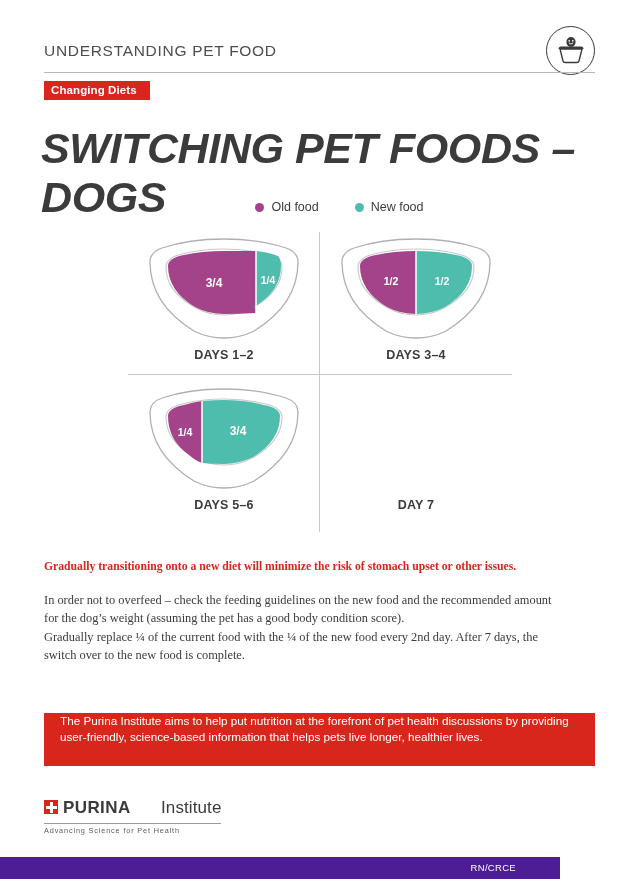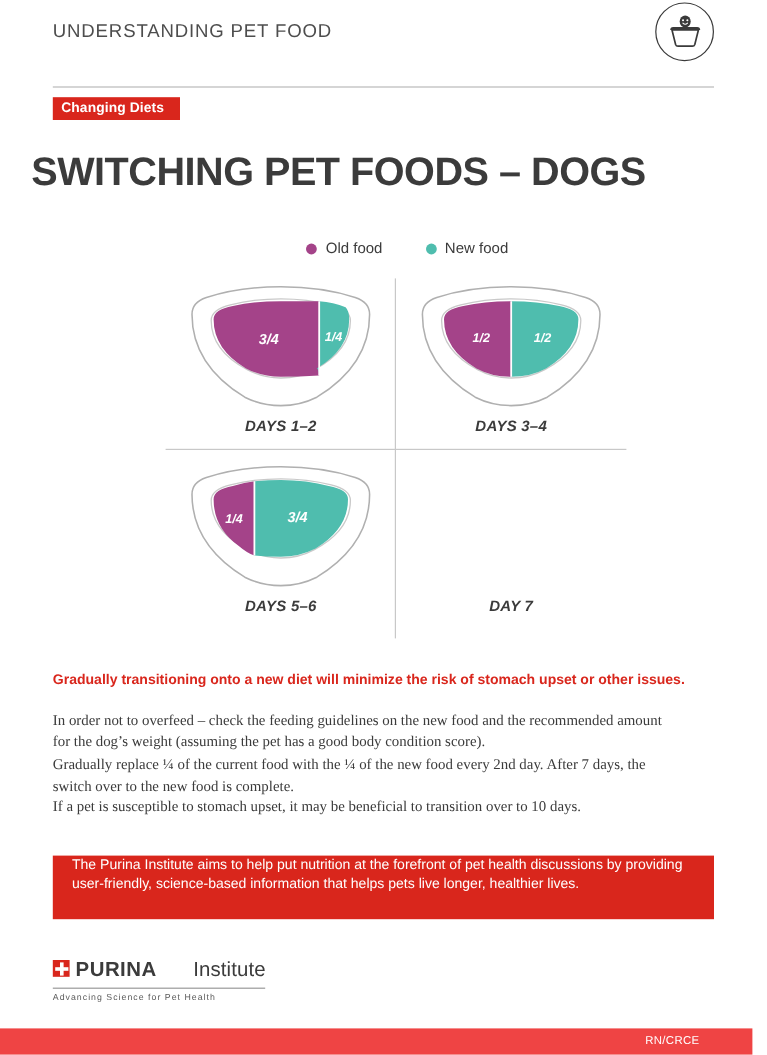--- a/index.html
+++ b/index.html
@@ -19,21 +19,21 @@
     position: relative;
     width: 639px;
     height: 879px;
     box-sizing: border-box;
   }
 
   
   .header {
     position: absolute;
     left: 44px;
-    top: 2px;
+    top: 26px;
     width: 551px;
     height: 48px;
     text-decoration: underline;
   }
   .header-title {
     position: absolute;
     left: 0;
     top: 16px;
     font-size: 15.5px;
     letter-spacing: 0.7px;
@@ -74,26 +74,27 @@
     color: #ffffff;
     font-size: 11.5px;
     font-weight: bold;
     padding: 3px 13px 4px 7px;
     letter-spacing: 0.1px;
   }
 
   
   .page-title {
     position: absolute;
-    left: 26px;
+    left: 41px;
     top: 124px;
-    font-size: 33px;
+    font-size: 43px;
     font-weight: bold;
     color: #3b3b3b;
     letter-spacing: -0.4px;
+    font-style: italic;
   }
 
   
   .legend {
     position: absolute;
     left: 0;
     top: 200px;
     width: 639px;
     display: flex;
     justify-content: center;
@@ -111,25 +112,24 @@
   .legend-dot {
     width: 9px;
     height: 9px;
     border-radius: 50%;
     display: inline-block;
   }
 
   
   .diagram {
     position: absolute;
-    left: 138px;
+    left: 128px;
     top: 232px;
     width: 384px;
     height: 300px;
-    font-style: italic;
   }
   .grid-v {
     position: absolute;
     left: 191px;
     top: 0;
     width: 1px;
     height: 300px;
     background: #c8c8c8;
   }
   .grid-h {
@@ -169,21 +169,21 @@
 
   
   .lead {
     position: absolute;
     left: 44px;
     top: 560px;
     width: 530px;
     font-size: 11.7px;
     font-weight: bold;
     color: #d9261c;
-    font-family: Liberation Sans, sans-serif;
+    font-family: Liberation Serif, serif;
   }
   .para {
     position: absolute;
     left: 44px;
     width: 520px;
     font-family: "Liberation Serif", serif;
     font-size: 12.4px;
     line-height: 1.45;
     color: #3b3b3b;
   }
@@ -275,23 +275,23 @@
     font-size: 7.3px;
     letter-spacing: 0.85px;
     color: #5a5a5a;
   }
 
   
   .bottom-bar {
     position: absolute;
     left: 0;
     bottom: 0;
-    width: 627px;
+    width: 560px;
     height: 22px;
-    background: #ef4444;
+    background: #4c1d95;
   }
   .bottom-code {
     position: absolute;
     right: 44px;
     top: 5px;
     font-size: 9.5px;
     color: #ffffff;
     letter-spacing: 0.3px;
   }
   .bowl-text {
@@ -398,21 +398,20 @@
     </div>
 
     <div class="cell cell-br">
       <div class="cell-label">DAY 7</div>
     </div>
   </div>
 
   <div class="lead">Gradually transitioning onto a new diet will minimize the risk of stomach upset or other issues.</div>
   <div class="para para-1">In order not to overfeed – check the feeding guidelines on the new food and the recommended amount for the dog’s weight (assuming the pet has a good body condition score).</div>
   <div class="para para-2">Gradually replace ¼ of the current food with the ¼ of the new food every 2nd day. After 7 days, the switch over to the new food is complete.</div>
-  <div class="para para-3">If a pet is susceptible to stomach upset, it may be beneficial to transition over to 10 days.</div>
 
   <div class="callout">The Purina Institute aims to help put nutrition at the forefront of pet health discussions by providing user-friendly, science-based information that helps pets live longer, healthier lives.</div>
 
   <div class="footer-logo">
     <div class="purina-mark"></div>
     <div class="purina-word">PURINA</div>
     <div class="institute-word">Institute</div>
   </div>
   <div class="footer-divider"></div>
   <div class="tagline">Advancing Science for Pet Health</div>

